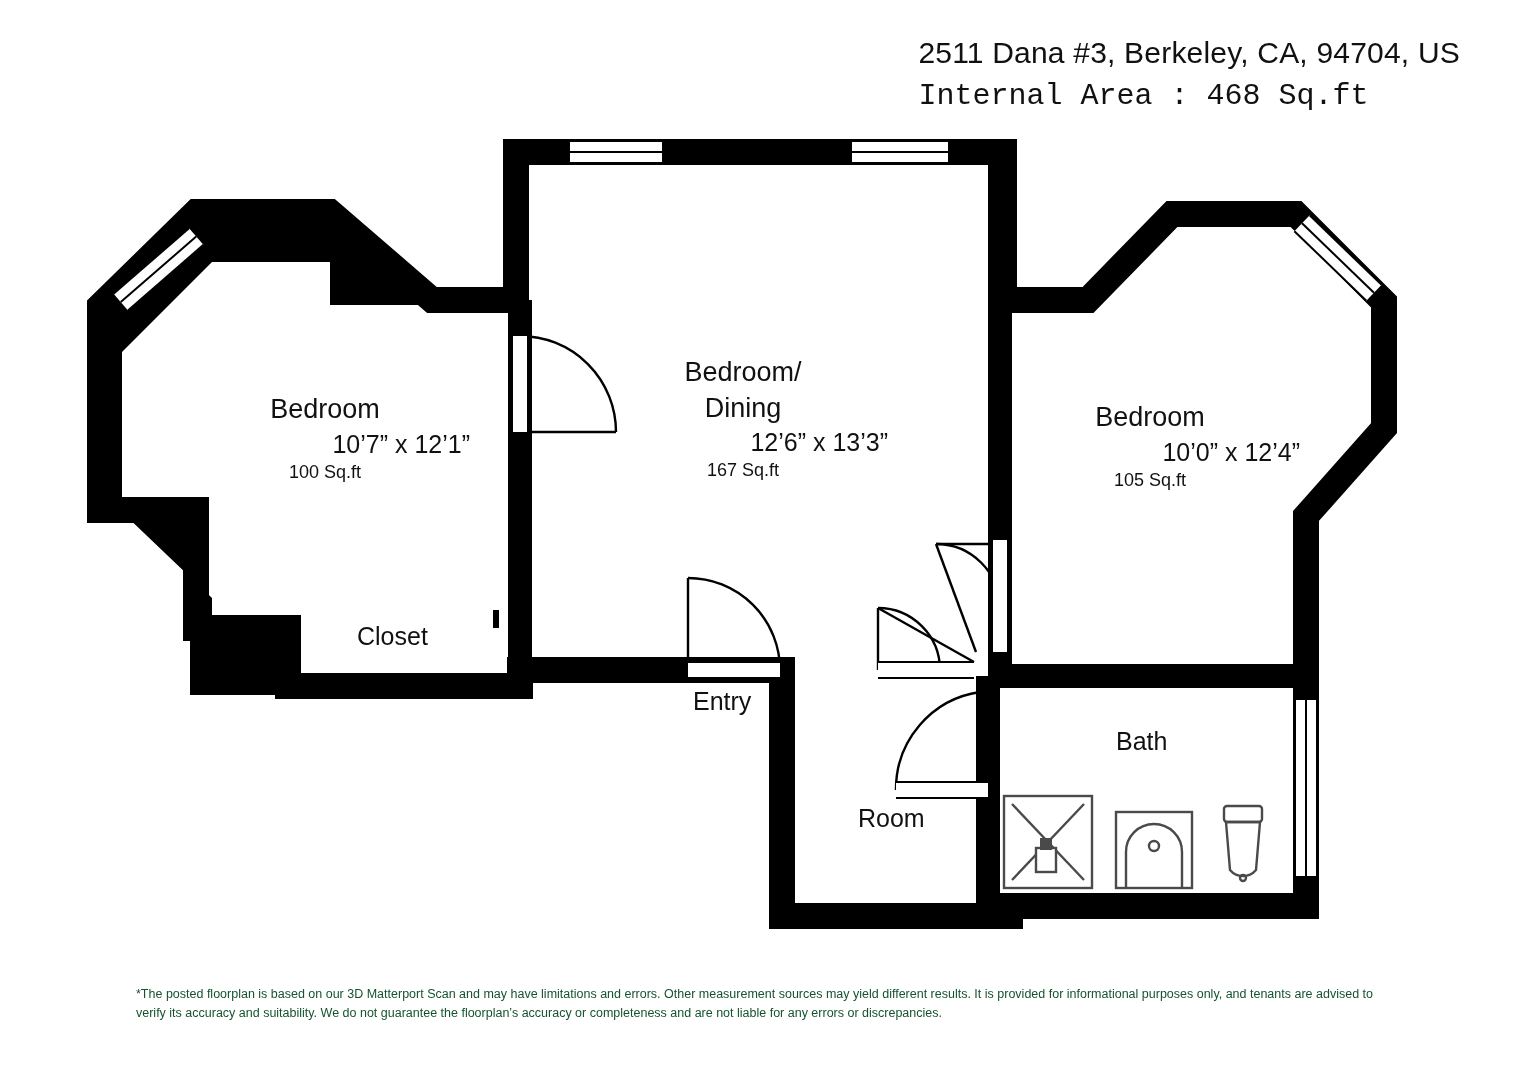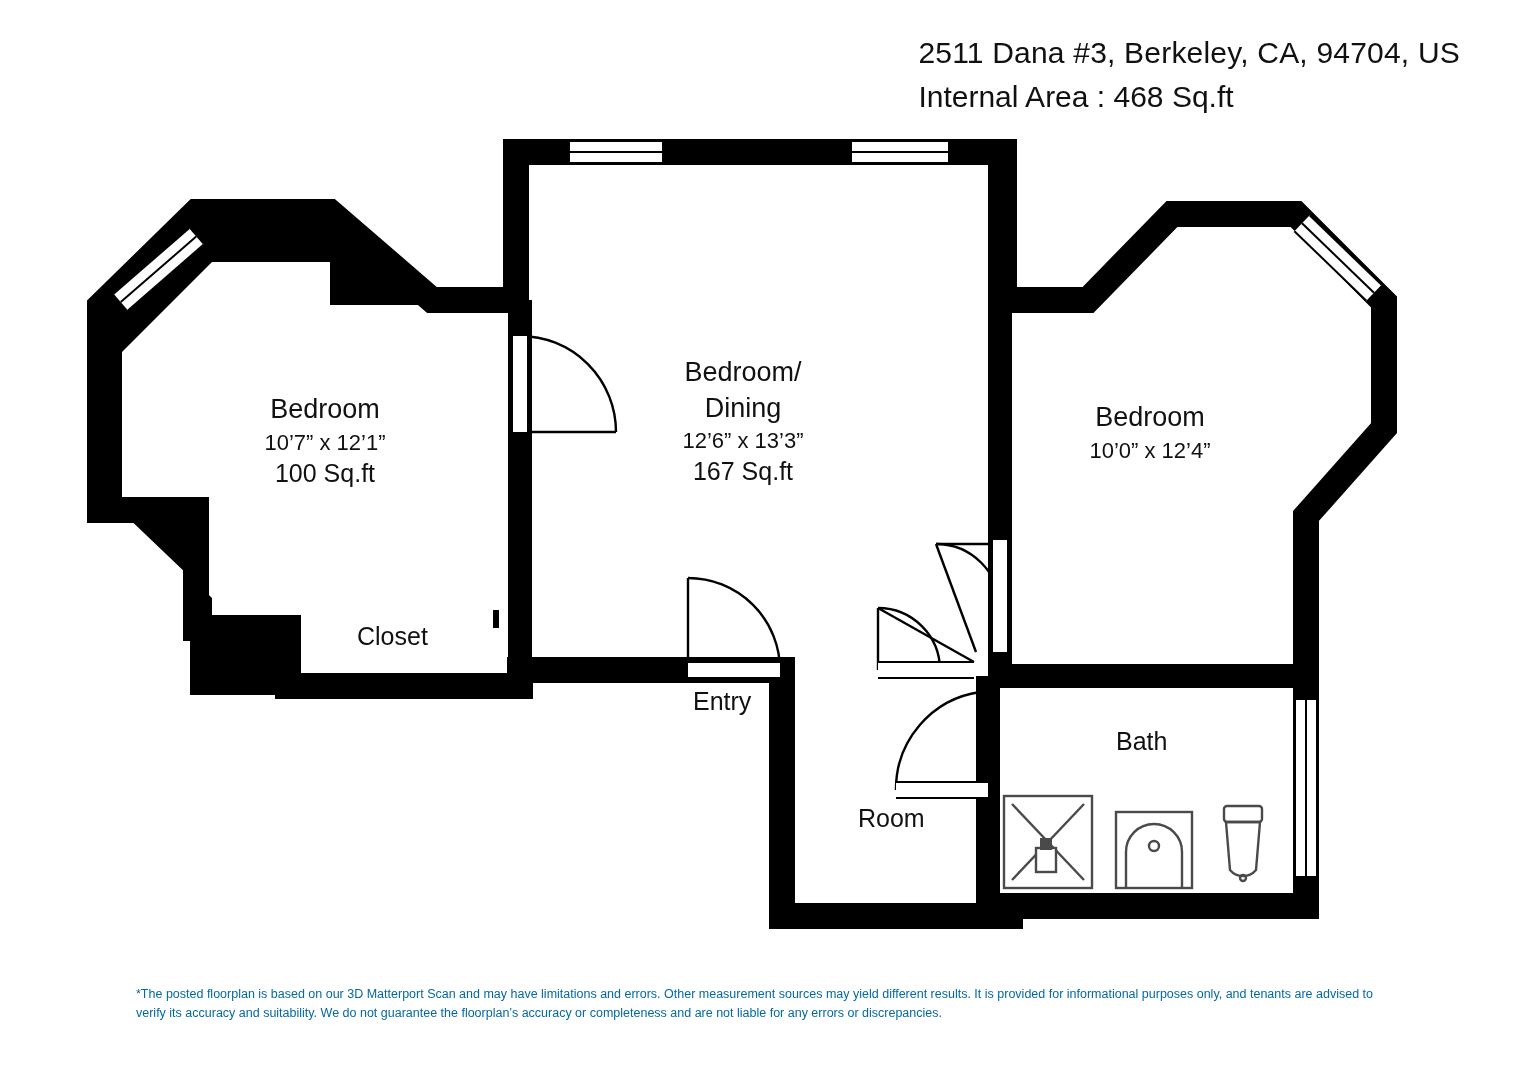--- a/index.html
+++ b/index.html
@@ -27,20 +27,21 @@
     font-size: 30px;
     font-weight: 400;
     letter-spacing: 0.2px;
     white-space: nowrap;
   }
   #header .area {
     font-size: 30px;
     font-weight: 400;
     margin-top: 6px;
     white-space: nowrap;
+    font-family: Liberation Mono, monospace;
   }
 
   
   #plan {
     position: absolute;
     left: 0;
     top: 0;
     width: 1524px;
     height: 1080px;
   }
@@ -49,24 +50,25 @@
   .room-label {
     position: absolute;
     text-align: center;
     line-height: 1.32;
     white-space: nowrap;
   }
   .room-label .name {
     font-size: 27px;
   }
   .room-label .dims {
-    font-size: 22px;
+    font-size: 25px;
+    text-align: right;
   }
   .room-label .sqft {
-    font-size: 25px;
+    font-size: 18px;
   }
   .small-label {
     position: absolute;
     font-size: 25px;
     white-space: nowrap;
   }
 
   #label-bed-left { left: 180px; top: 392px; width: 290px; }
   #label-living   { left: 598px; top: 355px; width: 290px; }
   #label-bed-right{ left: 1000px; top: 400px; width: 300px; }
@@ -76,21 +78,21 @@
   #label-bath     { left: 1116px; top: 727px; }
 
   
   #footer {
     position: absolute;
     left: 136px;
     top: 985px;
     width: 1270px;
     font-size: 12.5px;
     line-height: 1.5;
-    color: #0369a1;
+    color: #14532d;
   }
 </style>
 </head>
 <body>
 
 <div id="header">
   <div class="addr">2511 Dana #3, Berkeley, CA, 94704, US</div>
   <div class="area">Internal Area : 468 Sq.ft</div>
 </div>
 
@@ -279,20 +281,21 @@
 <div class="room-label" id="label-living">
   <div class="name">Bedroom/</div>
   <div class="name">Dining</div>
   <div class="dims">12’6” x 13’3”</div>
   <div class="sqft">167 Sq.ft</div>
 </div>
 
 <div class="room-label" id="label-bed-right">
   <div class="name">Bedroom</div>
   <div class="dims">10’0” x 12’4”</div>
+  <div class="sqft">105 Sq.ft</div>
 </div>
 
 <div class="small-label" id="label-closet">Closet</div>
 <div class="small-label" id="label-entry">Entry</div>
 <div class="small-label" id="label-room">Room</div>
 <div class="small-label" id="label-bath">Bath</div>
 
 <div id="footer">*The posted floorplan is based on our 3D Matterport Scan and may have limitations and errors. Other measurement sources may yield different results. It is provided for informational purposes only, and tenants are advised to verify its accuracy and suitability. We do not guarantee the floorplan’s accuracy or completeness and are not liable for any errors or discrepancies.</div>
 
 </body></html>

